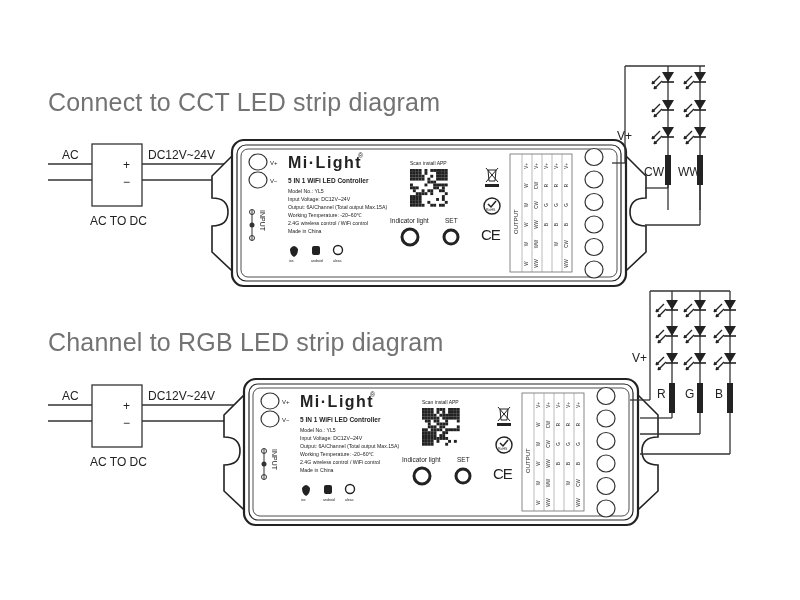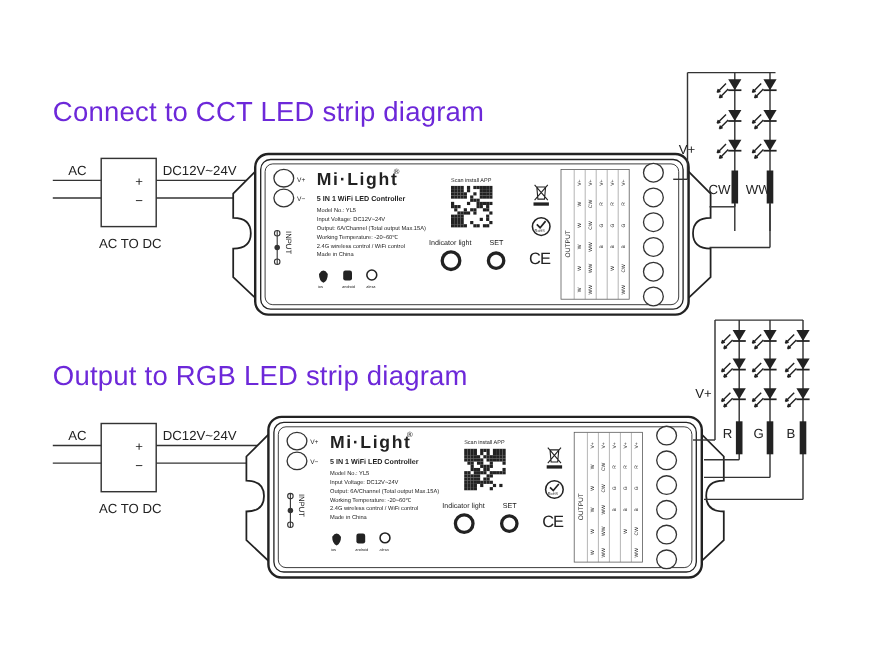--- a/index.html
+++ b/index.html
@@ -1,25 +1,25 @@
 <!DOCTYPE html>
 <html><head>
 <meta charset="utf-8">
 <style>
   html,body{margin:0;padding:0;background:#fff;}
   body{width:800px;height:600px;position:relative;overflow:hidden;font-family:"Liberation Sans",sans-serif;color:#222;}
-  .title{position:absolute;font-size:25px;color:#6d28d9;letter-spacing:0.2px;font-family:"Liberation Sans",sans-serif;}
+  .title{position:absolute;font-size:25px;color:#737373;letter-spacing:0.2px;font-family:"Liberation Sans",sans-serif;}
   svg{position:absolute;left:0;top:0;}
   .lbl{font-family:"Liberation Sans",sans-serif;fill:#222;}
 </style>
 </head>
 <body>
 
 <div class="title" style="left:48px;top:88px;">Connect to CCT LED strip diagram</div>
-<div class="title" style="left:48px;top:328px;">Output to RGB LED strip diagram</div>
+<div class="title" style="left:48px;top:328px;">Channel to RGB LED strip diagram</div>
 
 <svg id="canvas" width="800" height="600">
     <rect x="92" y="144" width="50" height="62" fill="#fff" stroke="#333" stroke-width="1.3"></rect>
     <line x1="48" y1="164" x2="92" y2="164" stroke="#333" stroke-width="1.3"></line>
     <line x1="48" y1="180" x2="92" y2="180" stroke="#333" stroke-width="1.3"></line>
     <text x="62" y="159" font-size="12" class="lbl">AC</text>
     <text x="123" y="169" font-size="12" class="lbl">+</text>
     <text x="123" y="186" font-size="12" class="lbl">−</text>
     <text x="90" y="225" font-size="12" class="lbl">AC TO DC</text>
     <text x="148" y="159" font-size="12" class="lbl">DC12V~24V</text>

